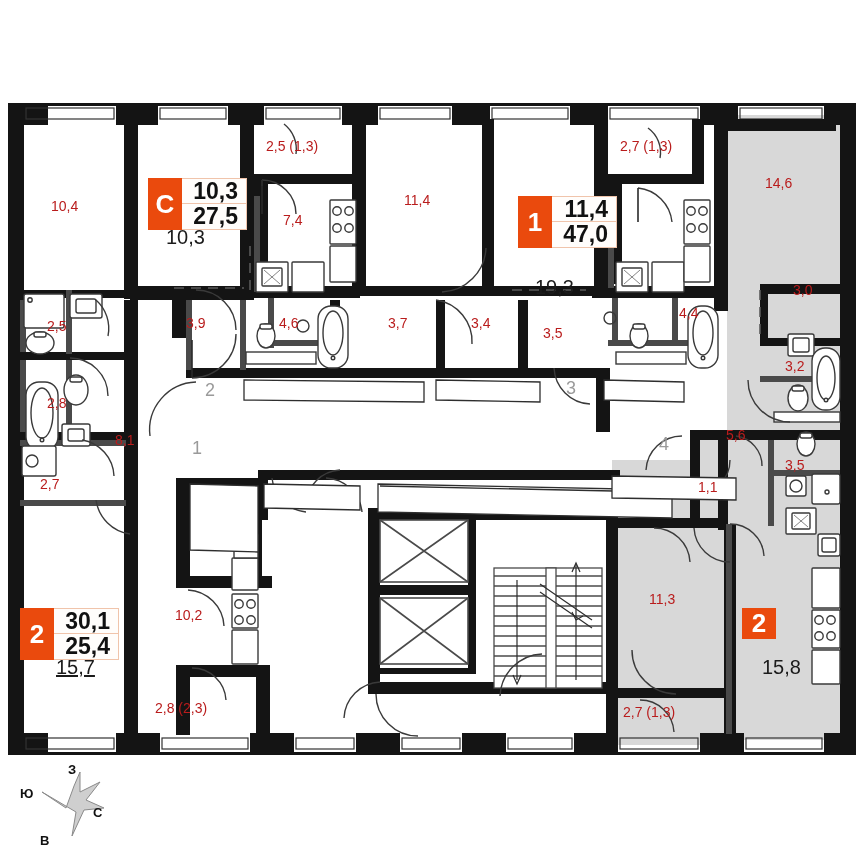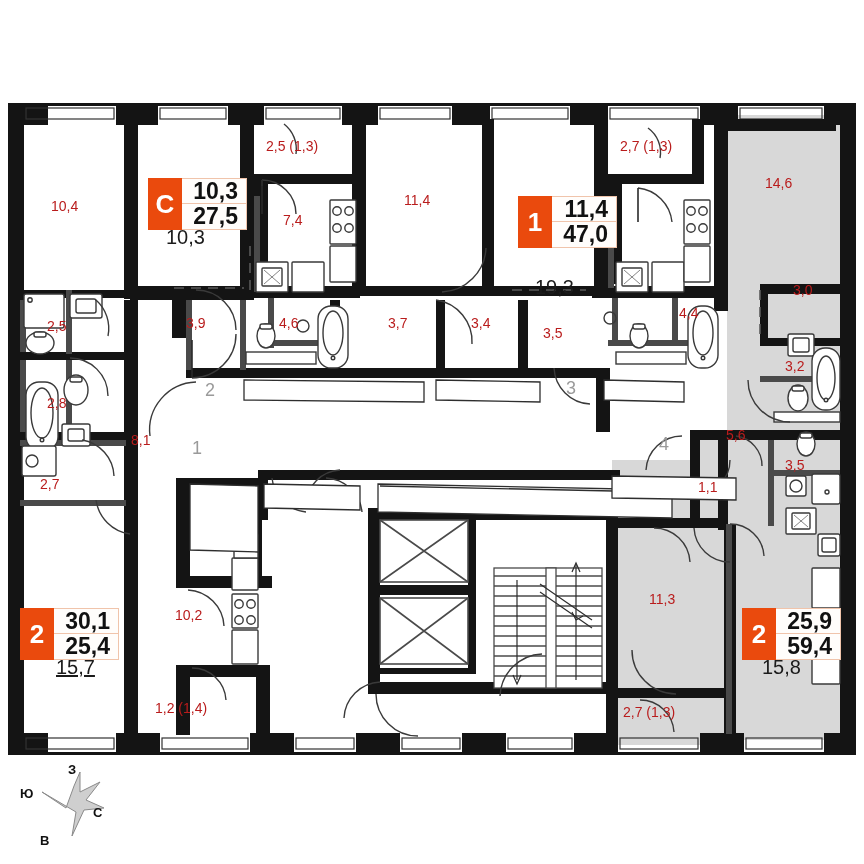--- a/index.html
+++ b/index.html
@@ -456,28 +456,28 @@
       <div class="lbl" style="left: 793px; top: 282px;">3,0</div>
       <div class="lbl" style="left: 47px; top: 318px;">2,5</div>
       <div class="lbl" style="left: 186px; top: 315px; text-align: right;">3,9</div>
       <div class="lbl" style="left: 279px; top: 315px;">4,6</div>
       <div class="lbl" style="left: 388px; top: 315px;">3,7</div>
       <div class="lbl" style="left: 471px; top: 315px;">3,4</div>
       <div class="lbl" style="left: 543px; top: 325px;">3,5</div>
       <div class="lbl" style="left: 634px; top: 305px; margin-left: 45px;">4,4</div>
       <div class="lbl" style="left: 785px; top: 358px;">3,2</div>
       <div class="lbl" style="left: 47px; top: 395px;">2,8</div>
-      <div class="lbl" style="left: 115px; top: 432px; margin-left: 16px;">8,1</div>
+      <div class="lbl" style="left: 115px; top: 432px;">8,1</div>
       <div class="lbl" style="left: 726px; top: 415px; margin-top: 12px;">5,6</div>
       <div class="lbl" style="left: 40px; top: 476px;">2,7</div>
       <div class="lbl" style="left: 785px; top: 457px;">3,5</div>
       <div class="lbl" style="left: 698px; top: 479px;">1,1</div>
       <div class="lbl" style="left: 175px; top: 607px;">10,2</div>
       <div class="lbl" style="left: 649px; top: 591px;">11,3</div>
-      <div class="lbl" style="left: 155px; top: 700px;">1,2 (1,4)</div>
+      <div class="lbl" style="left: 155px; top: 700px;">2,8 (2,3)</div>
       <div class="lbl" style="left: 623px; top: 704px;">2,7 (1,3)</div>
     </div>
   <div id="entries-layer">
       <div class="lbl apt" style="left: 205px; top: 380px;">2</div>
       <div class="lbl apt" style="left: 192px; top: 438px;">1</div>
       <div class="lbl apt" style="left: 566px; top: 378px;">3</div>
       <div class="lbl apt" style="left: 659px; top: 434px;">4</div>
     </div>
   <div id="badges-layer">
       <div class="badge" style="left: 148px; top: 178px;">
@@ -499,24 +499,20 @@
       <div class="badge" style="left: 20px; top: 608px;">
         <div class="sq">2</div>
         <div class="nums">
           <div class="top">30,1</div>
           <div>25,4</div>
         </div>
       </div>
       <div class="badge-sub" style="left: 56px; top: 656px; text-decoration: underline;">15,7</div>
       <div class="badge" style="left: 742px; top: 608px;">
         <div class="sq">2</div>
-        <div class="nums">
-          <div class="top">25,9</div>
-          <div>59,4</div>
-        </div>
       </div>
       <div class="badge-sub" style="left: 762px; top: 656px;">15,8</div>
     </div>
   <div id="compass-layer">
       <div class="lbl compass" style="left: 93px; top: 805px;">С</div>
       <div class="lbl compass" style="left: 20px; top: 786px;">Ю</div>
       <div class="lbl compass" style="left: 40px; top: 833px;">В</div>
       <div class="lbl compass" style="left: 68px; top: 762px;">З</div>
     </div>
 

